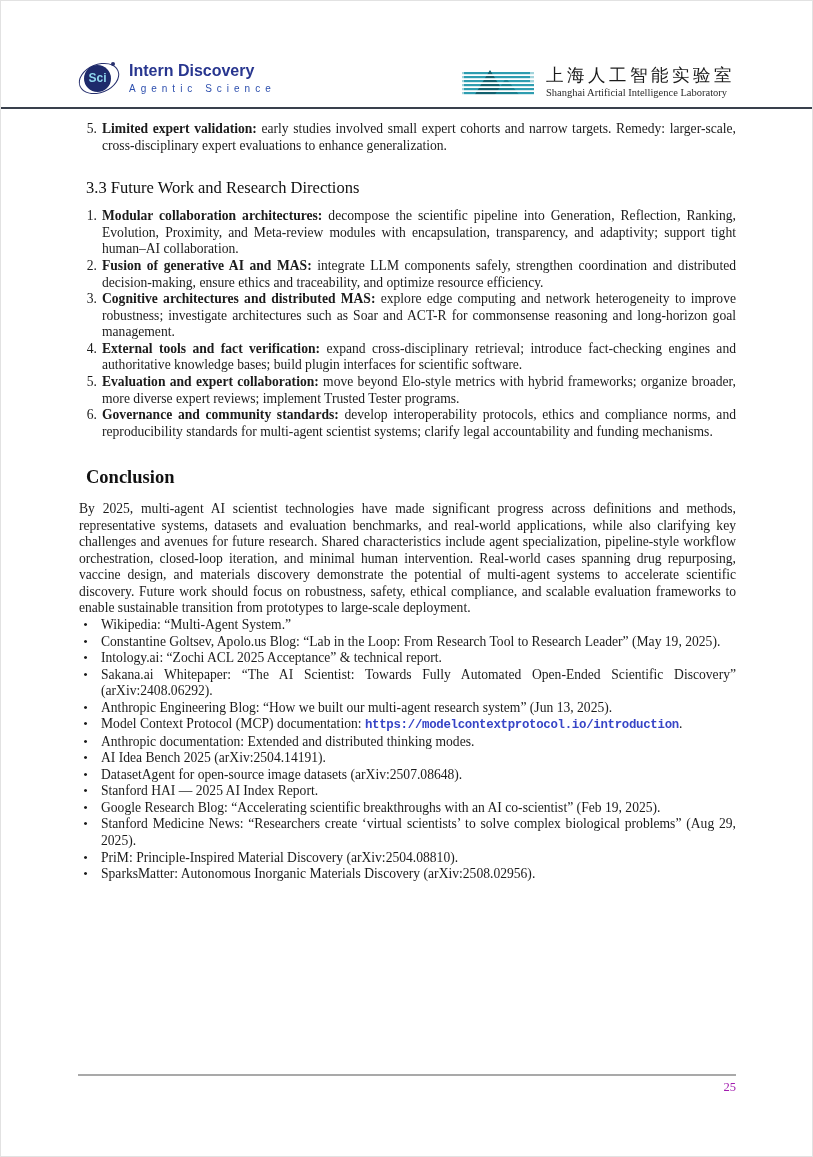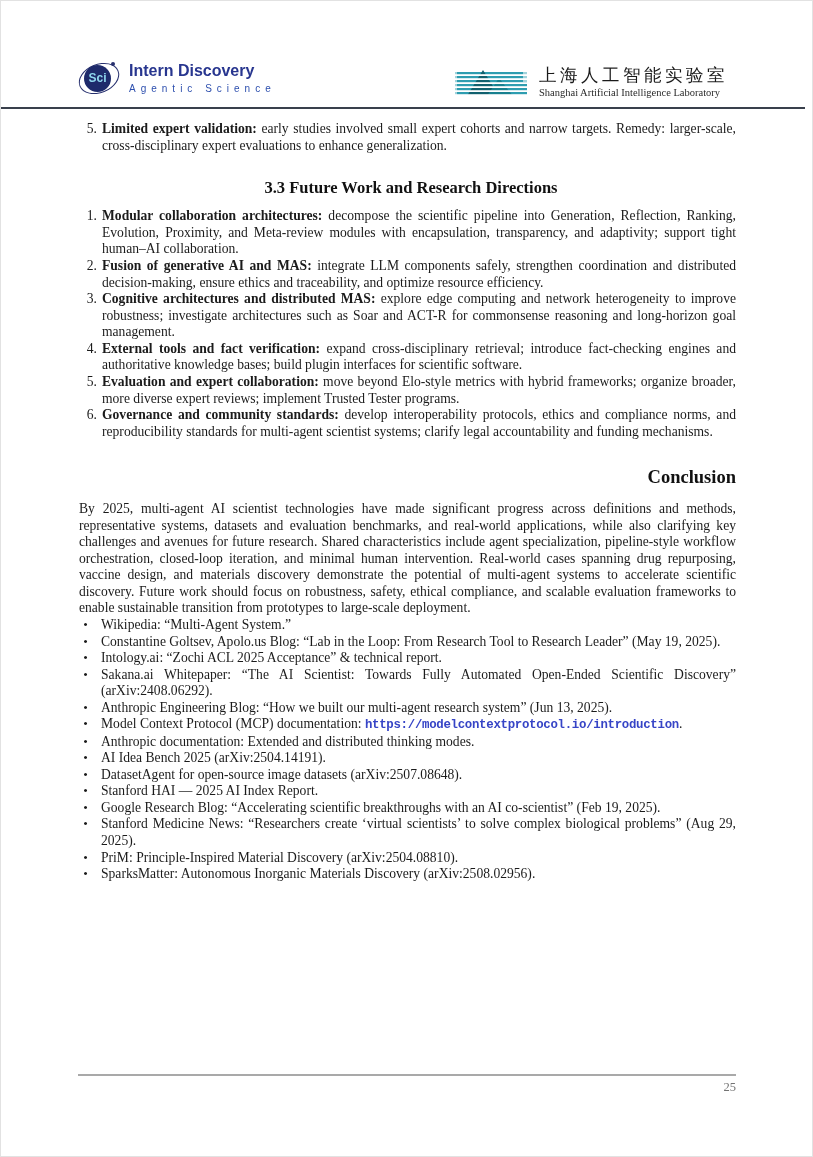--- a/index.html
+++ b/index.html
@@ -9,21 +9,21 @@
     margin:0 auto;
     background:#ffffff;
     border:1px solid #e2e2e2;
     box-sizing:border-box;
     font-family:"Liberation Serif", serif;
     color:#1b1b1b;
     overflow:hidden;
   }
   
   .header{
-    position:absolute;top:0;left:0;right:7px;
+    position:absolute;top:0;left:0;right:0;
     padding:48px 77px 8px 77px;
     display:flex;justify-content:space-between;align-items:flex-end;
     border-bottom:2px solid #39404c;
     box-sizing:border-box;
     gap:36px;
   }
   .logo-left{display:flex;align-items:center;gap:9px;}
   .sci-badge{position:relative;width:42px;height:40px;flex-shrink:0;}
   .sci-core{
     position:absolute;left:6px;top:6px;width:27px;height:27px;border-radius:50%;
@@ -54,41 +54,39 @@
     position:absolute;top:101px;left:0;right:0;
     padding:19px 76px 0 78px;
     font-size:13.6px;line-height:1.22;
     box-sizing:border-box;
   }
   .li{display:flex;align-items:flex-start;}
   .li-body{flex:1;text-align:justify;}
   .num-list .marker{width:18px;margin-right:5px;text-align:right;flex-shrink:0;}
   .bullet-list .marker{width:13px;margin-right:9px;text-align:center;flex-shrink:0;font-size:13px;}
   .h-sub{
-    font-size:16.5px;font-weight:bold;color:#111;
+    font-size:16.5px;font-weight:normal;color:#111;
     margin:24px 0 10px 7px;
-    text-align:center;
   }
   .h-main{
     font-size:18.5px;font-weight:bold;color:#111;
-    margin:26px 0 12px 16px;
-    text-align:right;
+    margin:26px 0 12px 7px;
   }
   .para{text-align:justify;margin:0;}
   .mono-link{
     font-family:"Liberation Mono",monospace;
     color:#3644c6;font-size:12.4px;letter-spacing:-0.3px;font-weight:bold;
   }
   
   .footer{
     position:absolute;left:77px;right:76px;top:1073px;
     border-top:2px solid #a9a9a9;
     text-align:right;
   }
-  .page-number{font-size:12.5px;color:#737373;margin-top:4px;display:inline-block;text-align:right;}
+  .page-number{font-size:12.5px;color:#a21caf;margin-top:4px;display:inline-block;text-align:right;}
 </style>
 </head>
 <body>
 
 <div class="page">
 
   <div class="header">
     <div class="logo-left">
       <div class="sci-badge">
         <div class="sci-orbit"></div>

